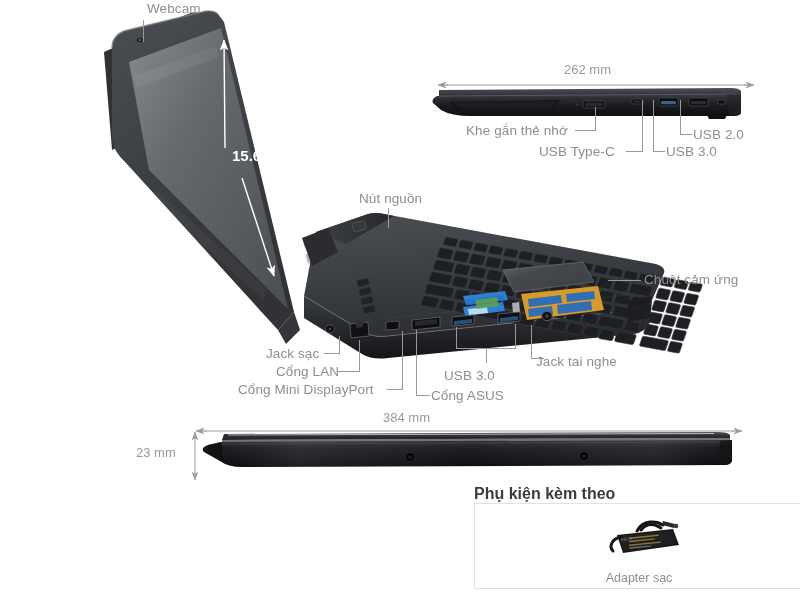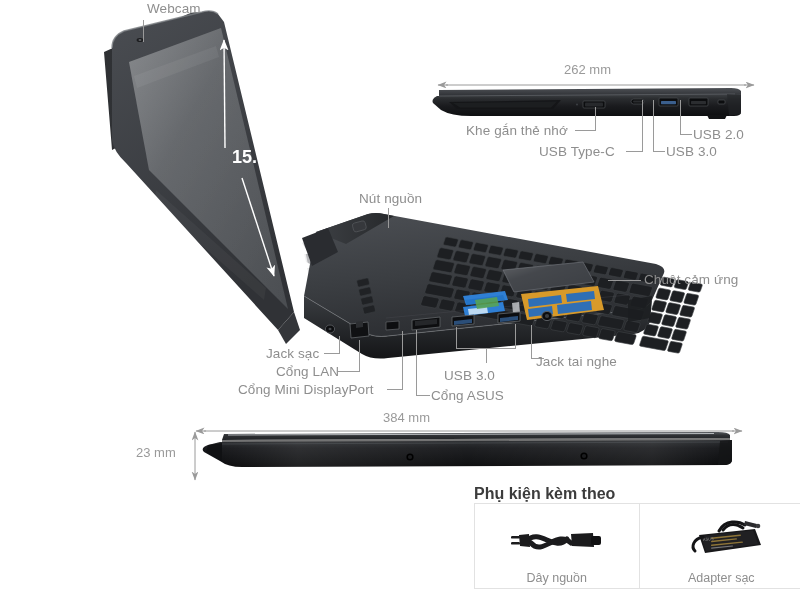--- a/index.html
+++ b/index.html
@@ -323,21 +323,21 @@
       <marker id="arwW" markerWidth="9" markerHeight="9" refX="7.5" refY="3.2" orient="auto">
         <path d="M0,0 L8,3.2 L0,6.4 L2,3.2 Z" fill="#ffffff"></path>
       </marker>
       <marker id="arwWs" markerWidth="9" markerHeight="9" refX="7.5" refY="3.2" orient="auto">
         <path d="M0,0 L8,3.2 L0,6.4 L2,3.2 Z" fill="#ffffff"></path>
       </marker>
     </defs>
     <line x1="64" y1="120" x2="63" y2="12" stroke="#ffffff" stroke-width="1.4" marker-end="url(#arwW)"></line>
     <line x1="81" y1="150" x2="113" y2="248" stroke="#ffffff" stroke-width="1.4" marker-end="url(#arwWs)"></line>
   </svg>
-  <div style="position:absolute;left:216px;top:147px;color:#ffffff;font-size:18px;font-weight:600;white-space:nowrap;">15.6”</div>
+  <div style="position:absolute;left:216px;top:147px;color:#ffffff;font-size:15px;font-weight:600;white-space:nowrap;">15.6”</div>
 
   <div class="lbl" style="left:343px;top:192px;">Nút nguồn</div>
   <div class="ln v" style="left:372px;top:208px;height:20px;"></div>
 
   <div class="ln h" style="left:592px;top:280px;width:33px;"></div>
   <div class="lbl" style="left:628px;top:273px;">Chuột cảm ứng</div>
 
   <div class="lbl" style="left:250px;top:347px;text-align:center;">Jack sạc</div>
   <div class="ln h" style="left:308px;top:353px;width:16px;"></div>
   <div class="ln v" style="left:323px;top:336px;height:18px;"></div>
@@ -517,38 +517,20 @@
 
     <path d="M10,15 L24,13 L24,31 L8,22 Z" fill="#101113" opacity="0.9"></path>
 
     <path d="M522,11 L534,10 L534,30 Q534,34 528,35 L520,35 Z" fill="#141517" opacity="0.8"></path>
   </svg>
 
   <div class="acc-title">Phụ kiện kèm theo</div>
 
   <div class="acc-box">
 
-    <div class="acc-cell">
-      <div class="acc-art">
-        <svg width="96" height="42" viewBox="0 0 96 42">
-          <g fill="none" stroke="#1b1b1d" stroke-width="5" stroke-linecap="round">
-            <path d="M18,24 C30,10 46,36 58,22"></path>
-            <path d="M22,26 C34,40 48,12 62,26"></path>
-          </g>
-
-          <path d="M10,18 L20,17 L21,30 L11,29 Z" fill="#1b1b1d"></path>
-          <rect x="2" y="19" width="9" height="2.6" rx="1.2" fill="#1b1b1d"></rect>
-          <rect x="2" y="25" width="9" height="2.6" rx="1.2" fill="#1b1b1d"></rect>
-
-          <path d="M62,17 L84,16 L85,30 L63,29 Z" fill="#1b1b1d"></path>
-          <rect x="82" y="19" width="10" height="9" rx="2" fill="#111113"></rect>
-        </svg>
-      </div>
-      <div class="acc-cap">Dây nguồn</div>
-    </div>
 
     <div class="acc-cell">
       <div class="acc-art">
         <svg width="96" height="46" viewBox="0 0 96 46">
 
           <path d="M26,20 L82,14 L88,30 L32,38 Z" fill="#18181a"></path>
           <path d="M28,21 L80,15.5 L85,29 L33,36 Z" fill="#202023"></path>
 
           <g fill="#9a7e3a" opacity="0.9">
             <rect x="38" y="21" width="30" height="1.4" rx="0.6" transform="rotate(-6 53 22)"></rect>

